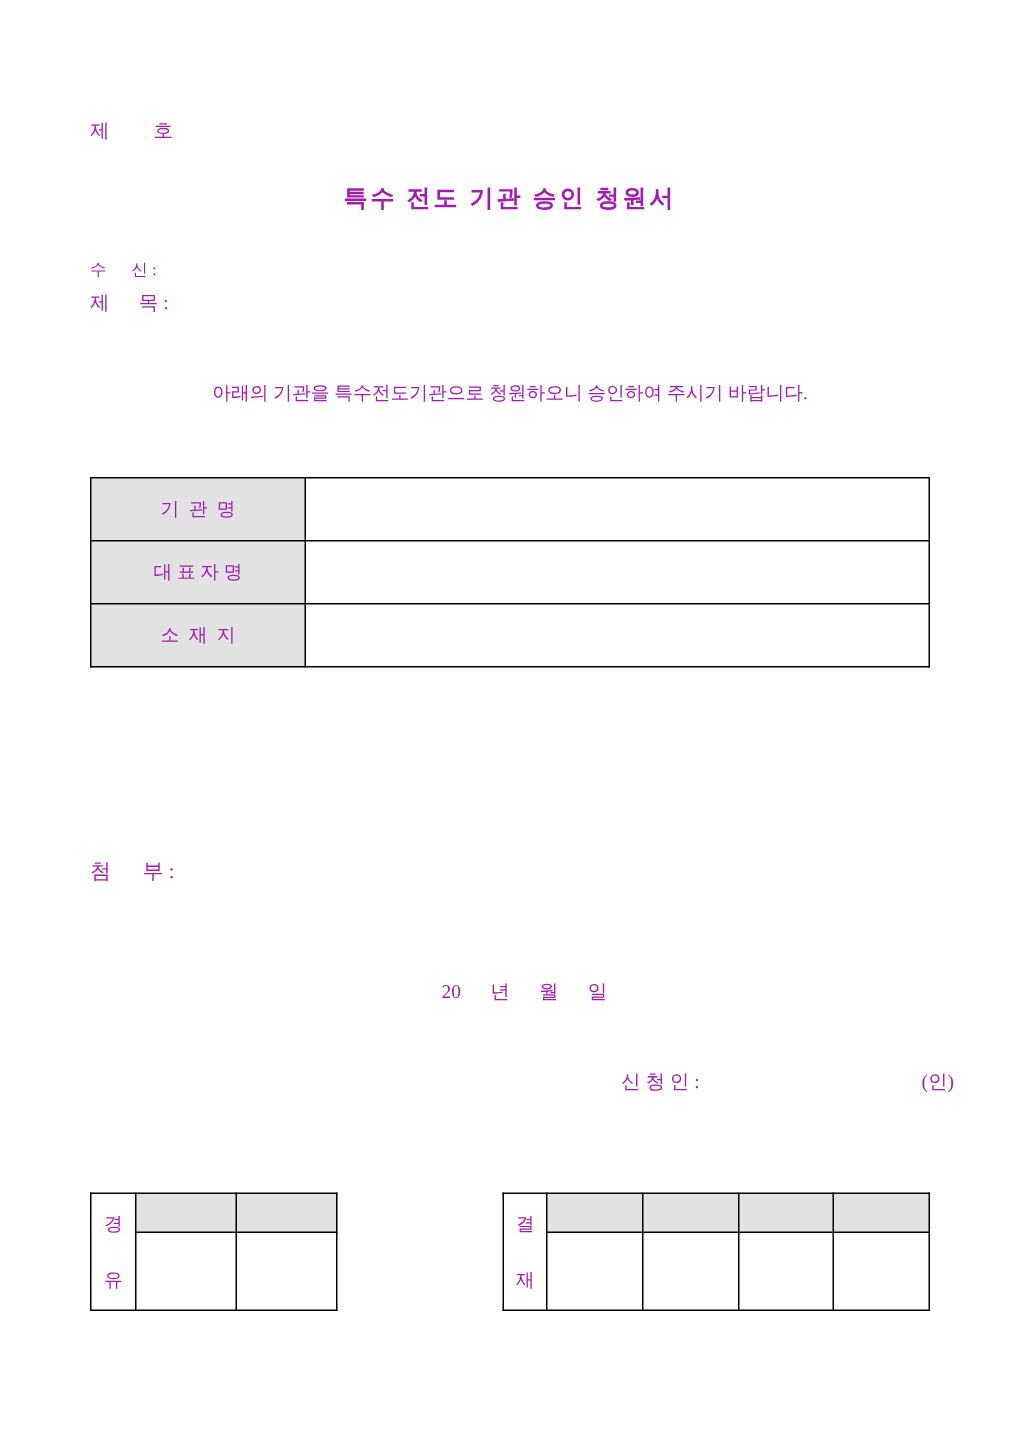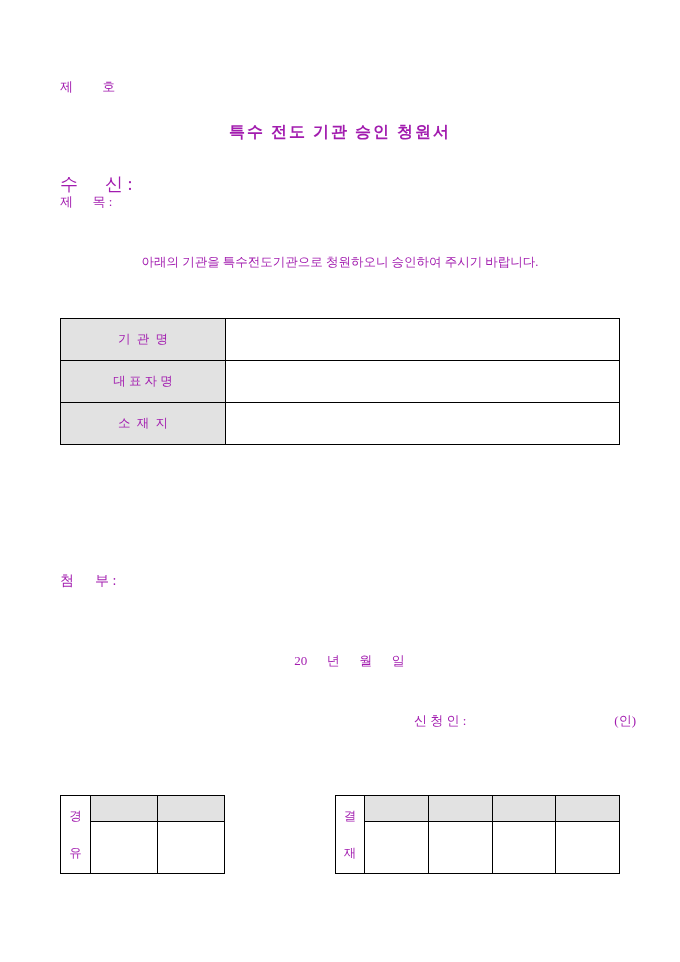--- a/index.html
+++ b/index.html
@@ -17,38 +17,38 @@
 
   .doc-number {
     position: absolute; left: 60px; top: 78px;
     font-size: 13px;
   }
   .title {
     position: absolute; left: 0; top: 122px; width: 100%;
     text-align: center;
     font-size: 16px; font-weight: bold; letter-spacing: 2px;
   }
-  .recipient { position: absolute; left: 60px; top: 172px; font-size: 18px; }
+  .recipient { position: absolute; left: 60px; top: 172px; font-size: 11px; }
   .subject   { position: absolute; left: 60px; top: 193px; font-size: 13px; }
   .body-text {
     position: absolute; left: 0; top: 254px; width: 100%;
     text-align: center; font-size: 12.5px;
   }
 
   .info-table {
     position: absolute; left: 60px; top: 318px; width: 560px;
     border-collapse: collapse; table-layout: fixed;
   }
   .info-table td {
     border: 1px solid #000000;
     height: 42px;
     font-size: 12.5px;
   }
   .info-table td.label {
-    width: 165px;
+    width: 143px;
     background: var(--header-bg, #e2e2e2);
     text-align: center;
     white-space: pre;
   }
   .info-table td.value { background: #ffffff; }
 
   .attach { position: absolute; left: 60px; top: 572px; font-size: 14px; }
   .date-line {
     position: absolute; left: 0; top: 652px; width: 100%;
     text-align: center; font-size: 13px; padding-left: 19px;

